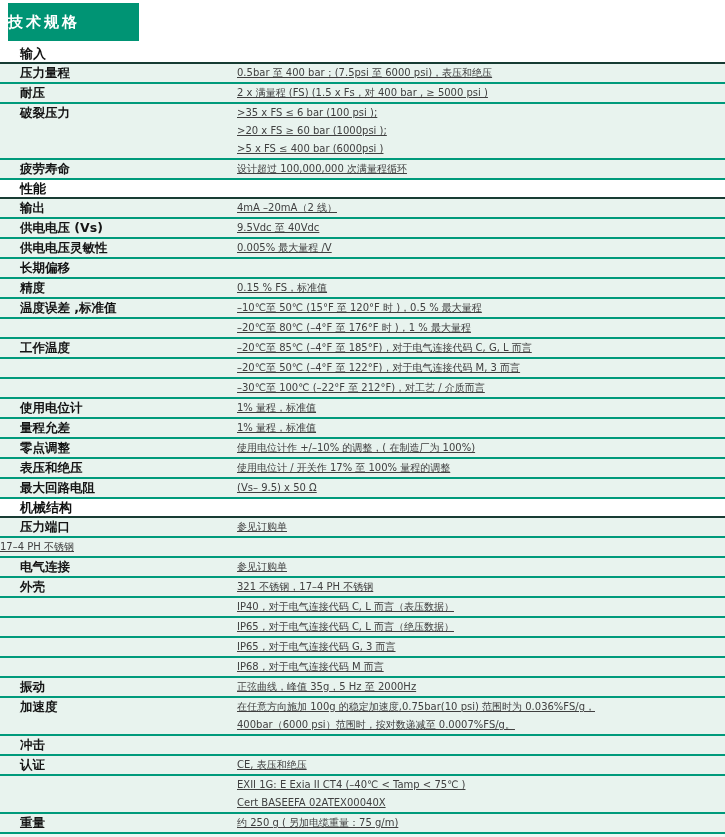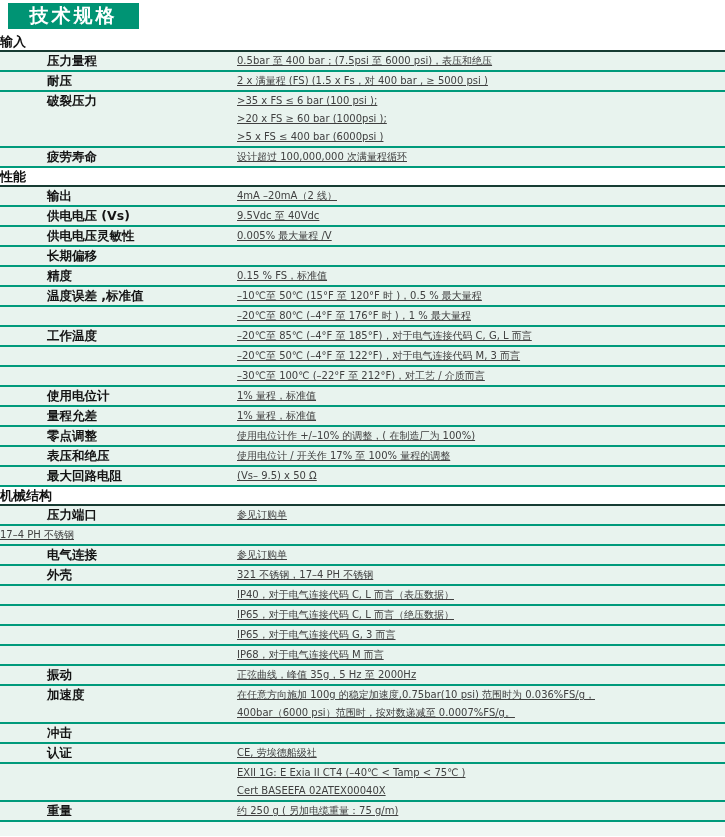--- a/index.html
+++ b/index.html
@@ -10,42 +10,42 @@
   }
   *{margin:0;padding:0;box-sizing:border-box;}
   html,body{background:#ffffff;}
   body{
     width:725px;height:837px;overflow:hidden;
     font-family:"DejaVu Sans","Liberation Sans",sans-serif;
     color:#222;
   }
   .title-banner{
     margin:3px 0 5px 8px;
-    width:131px;height:26px;
+    width:131px;height:38px;
     background:var(--banner);
     color:#ffffff;
-    display:flex;align-items:center;justify-content:center;
-    font-size:19px;font-weight:bold;letter-spacing:3px;
+    display:flex;align-items:center;
+    font-size:15px;font-weight:bold;letter-spacing:3px;
   }
   .section-header{
     margin-top:1px;
-    padding-left:0;
+    padding-left:20px;
     font-size:13px;font-weight:bold;color:#101010;
     line-height:16px;
     border-bottom:2px solid var(--dark);
     background:#ffffff;
   }
   .row{
     display:flex;align-items:flex-start;
     background:var(--mint);
     border-bottom:2px solid var(--line);
   }
   .row .label{
     width:237px;flex:0 0 237px;
-    padding-left:47px;
+    padding-left:20px;
     font-size:12.5px;font-weight:bold;color:#141414;
     line-height:18px;
     white-space:nowrap;overflow:hidden;
   }
   .row .value{
     flex:1;
     font-size:10px;color:#404040;text-decoration:underline;
   }
   .line{line-height:18px;white-space:nowrap;overflow:hidden;}
   .footer-band{height:14px;background:var(--mint);opacity:.65;}
@@ -233,21 +233,21 @@
           <div class="line">在任意方向施加 100g 的稳定加速度,0.75bar(10 psi) 范围时为 0.036%FS/g，</div>
           <div class="line">400bar（6000 psi）范围时，按对数递减至 0.0007%FS/g。</div>
         </div>
       </div>
       <div class="row">
         <div class="label">冲击</div>
       </div>
       <div class="row">
         <div class="label">认证</div>
         <div class="value">
-          <div class="line">CE, 劳埃德船级社</div>
+          <div class="line">CE, 表压和绝压</div>
         </div>
       </div>
       <div class="row">
         <div class="label"></div>
         <div class="value">
           <div class="line">EXII 1G: E Exia II CT4 (–40℃ &lt; Tamp &lt; 75℃ )</div>
           <div class="line">Cert BASEEFA 02ATEX00040X</div>
         </div>
       </div>
       <div class="row">

